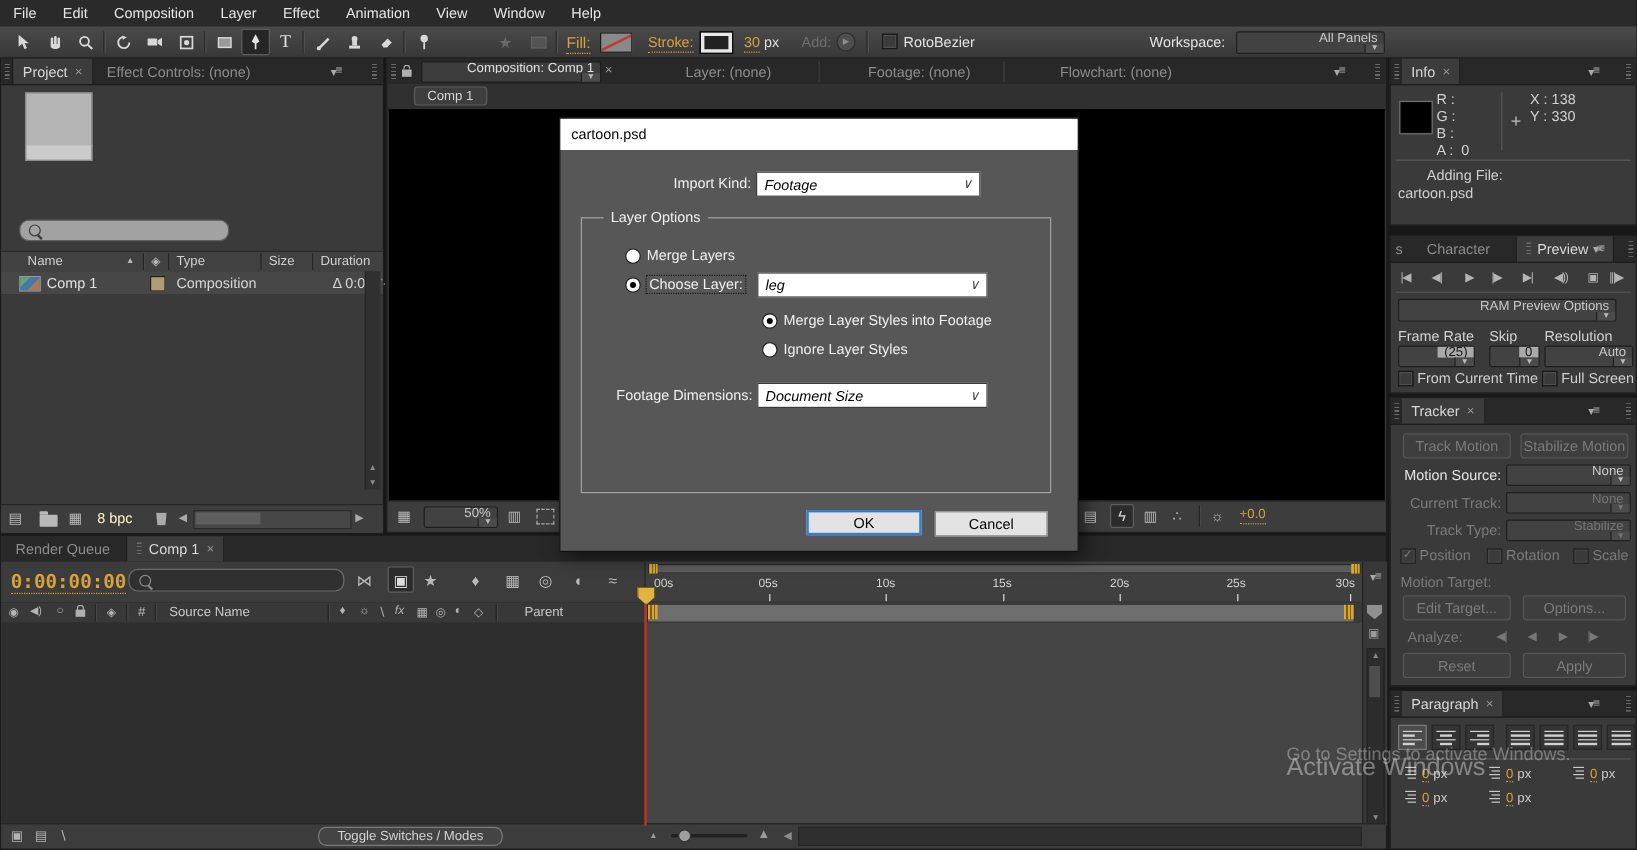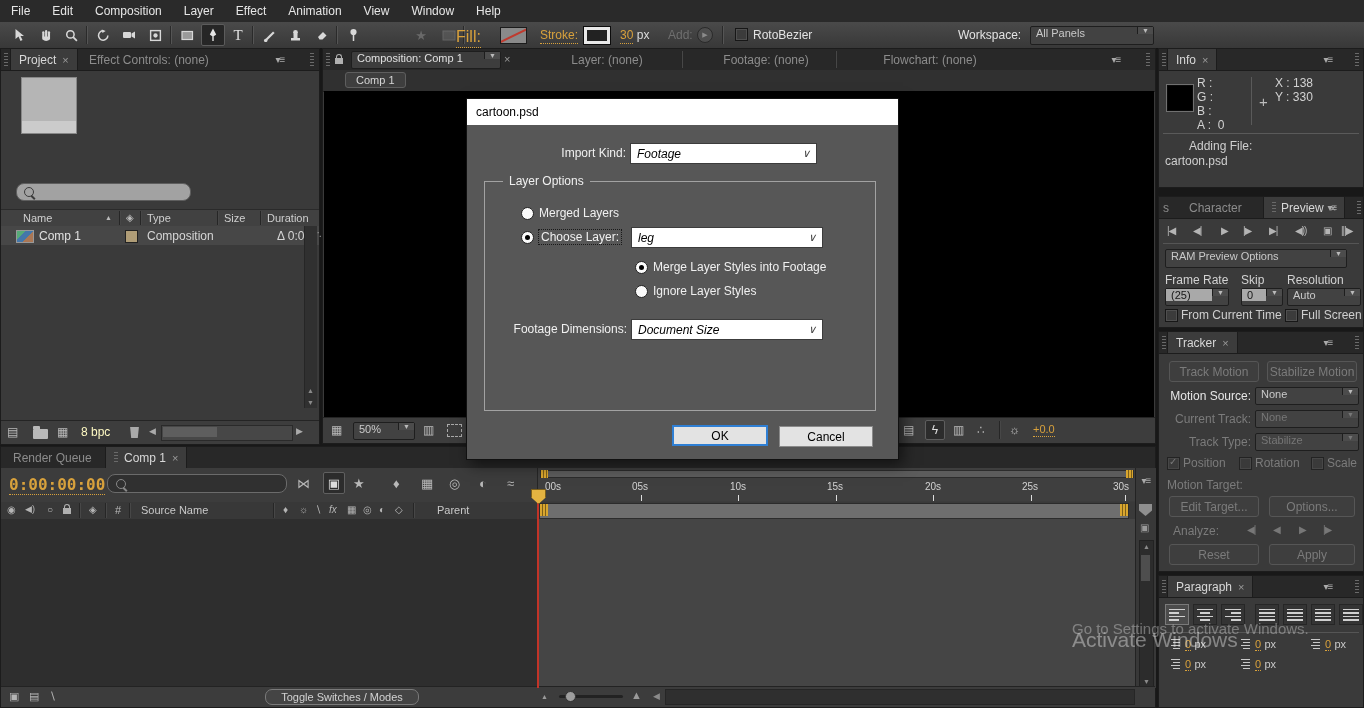--- a/index.html
+++ b/index.html
@@ -21,21 +21,21 @@
   
   .panel{position:absolute;background:#3a3a3a;border:1px solid #1c1c1c;box-sizing:border-box;}
   .tabbar{position:absolute;left:0;top:0;right:0;height:21px;background:#282828;border-bottom:1px solid #1c1c1c;}
   .tab{position:absolute;top:0;height:21px;display:flex;align-items:center;padding:0 8px;color:#8c8c8c;font-size:12px;}
   .tab.active{background:#3c3c3c;color:#d8d8d8;border-right:1px solid #1c1c1c;border-left:1px solid #1c1c1c;}
   .tabx{margin-left:6px;color:#9a9a9a;font-size:11px;}
   .pmenu{position:absolute;top:3px;width:26px;height:15px;color:#aaa;font-size:10px;display:flex;align-items:center;justify-content:center;letter-spacing:-1px;}
   .grip{position:absolute;top:4px;width:4px;height:13px;
         background:repeating-linear-gradient(to bottom,#6a6a6a 0 1px,transparent 1px 3px);}
   
-  .dd{position:absolute;display:flex;align-items:flex-start;background:#424242;border:1px solid #1e1e1e;border-radius:2px;height:16px;}
+  .dd{position:absolute;display:flex;align-items:flex-end;background:#424242;border:1px solid #1e1e1e;border-radius:2px;height:16px;flex-direction:column;}
   .dd .val{flex:1;padding:0 5px;font-size:11px;color:#c9c9c9;display:flex;align-items:center;overflow:hidden;white-space:nowrap;}
   .dd .arr{width:15px;border-left:1px solid #1e1e1e;background:#4c4c4c;color:#bbb;font-size:7px;display:flex;align-items:center;justify-content:center;}
   .dd.light .val{background:#a9a9a9;color:#161616;}
   .dd.dim .val{color:#767676;}
   .dd.dim .arr{color:#777;}
   
   .wdd{position:absolute;display:flex;align-items:stretch;background:#fff;border:1px solid #3c3c3c;height:19px;font-style:italic;}
   .wdd .val{flex:1;padding:0 6px;font-size:12px;color:#000;display:flex;align-items:center;}
   .wdd .arr{width:20px;color:#444;font-size:11px;display:flex;align-items:center;justify-content:center;}
   
@@ -188,21 +188,21 @@
     <span class="tool" style="left:410px;opacity:.35">
       <span class="ic" style="font-size:13px;">★</span>
       </span>
     <span class="tool" style="left:438px;opacity:.35">
       <svg width="14" height="11" viewBox="0 0 14 11">
           <rect x="1" y="1" width="12" height="9" fill="#777" stroke="#aaa"></rect>
         </svg>
       </span>
     <span class="tsep" style="left:463px"></span>
 
-    <span class="t hotlabel" style="left:456px;top:6px;font-size:16px;">Fill:</span>
+    <span class="t hotlabel" style="left:472px;top:6px;font-size:13px;">Fill:</span>
     <span class="abs" style="left:500px;top:5px;width:25px;height:15px;background:#8a8a8a;border:1px solid #1c1c1c;overflow:hidden;">
       <span class="abs" style="left:-4px;top:6px;width:36px;height:2px;background:#c03a2e;transform:rotate(-26deg);"></span>
       </span>
     <span class="t hotlabel" style="left:540px;top:6px;font-size:12px;">Stroke:</span>
     <span class="abs" style="left:583px;top:4px;width:26px;height:17px;background:#222;border:1px solid #0c0c0c;box-shadow:inset 0 0 0 3px #e8e8e8;"></span>
     <span class="t" style="left:620px;top:6px;"><span class="hotlabel">30</span> <span style="color:#ddd">px</span></span>
     <span class="t" style="left:668px;top:6px;color:#6f6f6f;">Add:</span>
     <span class="abs" style="left:697px;top:5px;width:14px;height:14px;border-radius:50%;background:#4e4e4e;border:1px solid #2a2a2a;color:#8b8b8b;font-size:7px;display:flex;align-items:center;justify-content:center;">▶</span>
     <span class="tsep" style="left:722px"></span>
     <span class="chk" style="left:735px;top:6px;"></span>
@@ -656,21 +656,21 @@
       <span>cartoon.psd</span>
     </div>
     <span class="dlg-label" style="left:40px;top:47px;width:119px;text-align:right;">Import Kind:</span>
     <div class="wdd" style="left:163px;top:44px;width:185px;">
       <span class="val">Footage</span>
         <span class="arr">∨</span>
     </div>
     <div class="groupbox" style="left:17px;top:82px;width:390px;height:228px;">
       <span class="legend">Layer Options</span>
       <span class="radio" style="left:36px;top:25px;"></span>
-      <span class="dlg-label" style="left:54px;top:24px;">Merged Layers</span>
+      <span class="dlg-label" style="left:54px;top:24px;">Merge Layers</span>
       <span class="radio sel" style="left:36px;top:49px;"></span>
       <span class="dlg-label" style="left:54px;top:48px;outline:1px dotted #1a1a1a;padding:0 2px;">Choose Layer:</span>
       <div class="wdd" style="left:146px;top:45px;width:190px;">
         <span class="val">leg</span>
           <span class="arr">∨</span>
       </div>
       <span class="radio sel" style="left:150px;top:79px;"></span>
       <span class="dlg-label" style="left:168px;top:78px;">Merge Layer Styles into Footage</span>
       <span class="radio" style="left:150px;top:103px;"></span>
       <span class="dlg-label" style="left:168px;top:102px;">Ignore Layer Styles</span>

